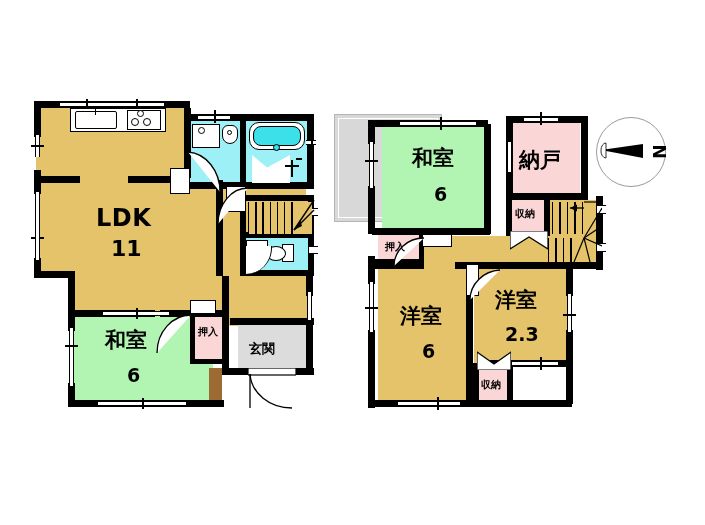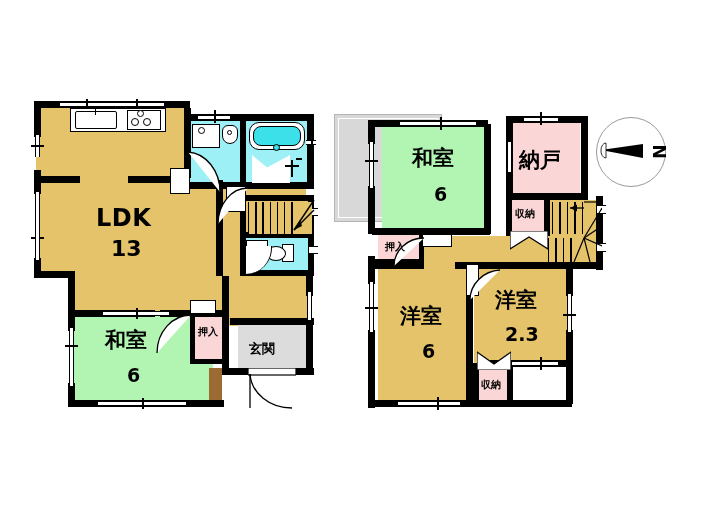--- a/index.html
+++ b/index.html
@@ -181,21 +181,21 @@
       <path d="M36 2 A 34 38 0 0 0 2 40" fill="#fff" stroke="#000" stroke-width="1.3"></path>
     </svg>
 
     <svg style="position:absolute;left:248px;top:368px;width:48px;height:42px;" viewBox="0 0 48 42">
       <rect x="0" y="0" width="48" height="7" fill="#fff" stroke="#000" stroke-width="1.2"></rect>
       <path d="M2 6 A 42 36 0 0 0 44 40" fill="none" stroke="#000" stroke-width="1.3"></path>
       <line x1="2" y1="6" x2="2" y2="40" stroke="#000" stroke-width="1.3"></line>
     </svg>
 
     <div class="lbl ldk" style="left:96px;top:206px;">LDK</div>
-    <div class="lbl ldknum" style="left:111px;top:238px;">13</div>
+    <div class="lbl ldknum" style="left:111px;top:238px;">11</div>
     <div class="lbl big" style="left:105px;top:330px;">和室</div>
     <div class="lbl num" style="left:127px;top:366px;">6</div>
     <div class="lbl sml" style="left:198px;top:327px;">押入</div>
     <div class="lbl mid" style="left:249px;top:342px;text-align:center;">玄関</div>
   </div>
 
   <div>
 
     <div style="position:absolute;left:334px;top:114px;width:108px;height:108px;background:#D8D8D8;border:1px solid #b5b5b5;box-sizing:border-box;"></div>
     <div style="position:absolute;left:338px;top:118px;width:100px;height:100px;background:#D8D8D8;border:1px solid #fff;box-sizing:border-box;"></div>

